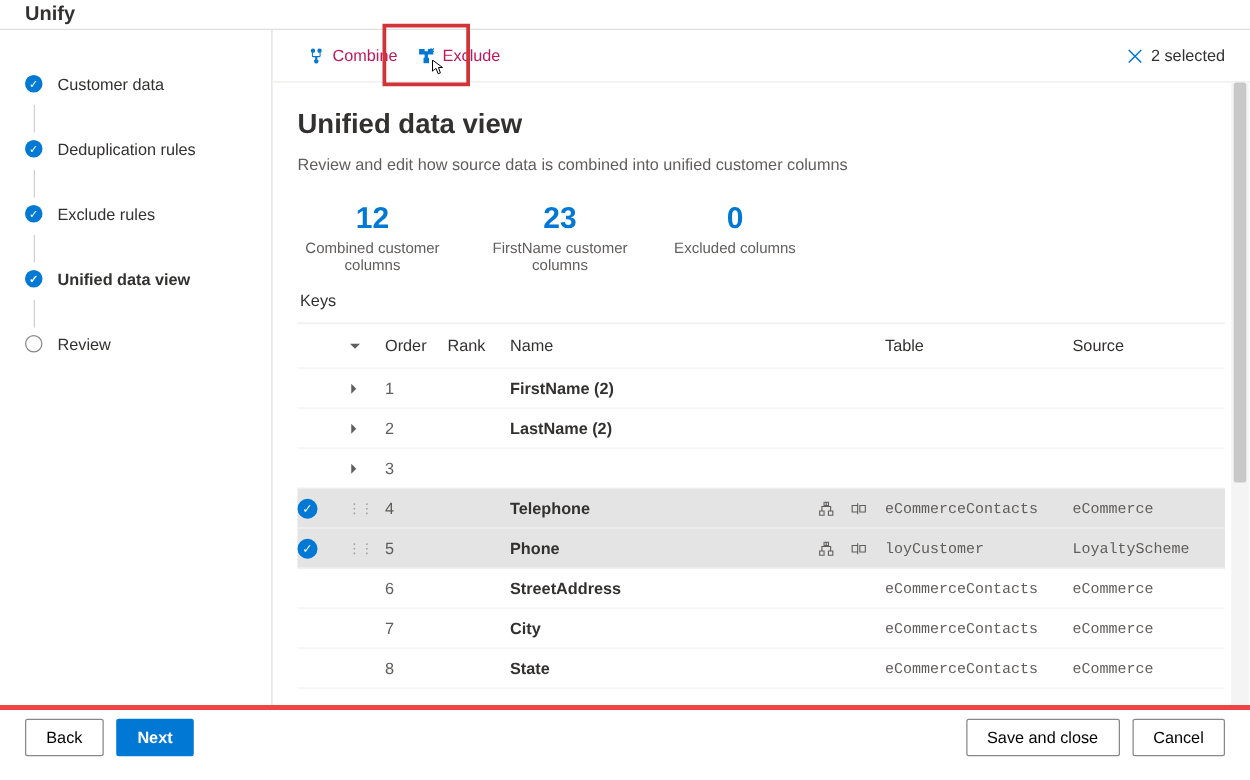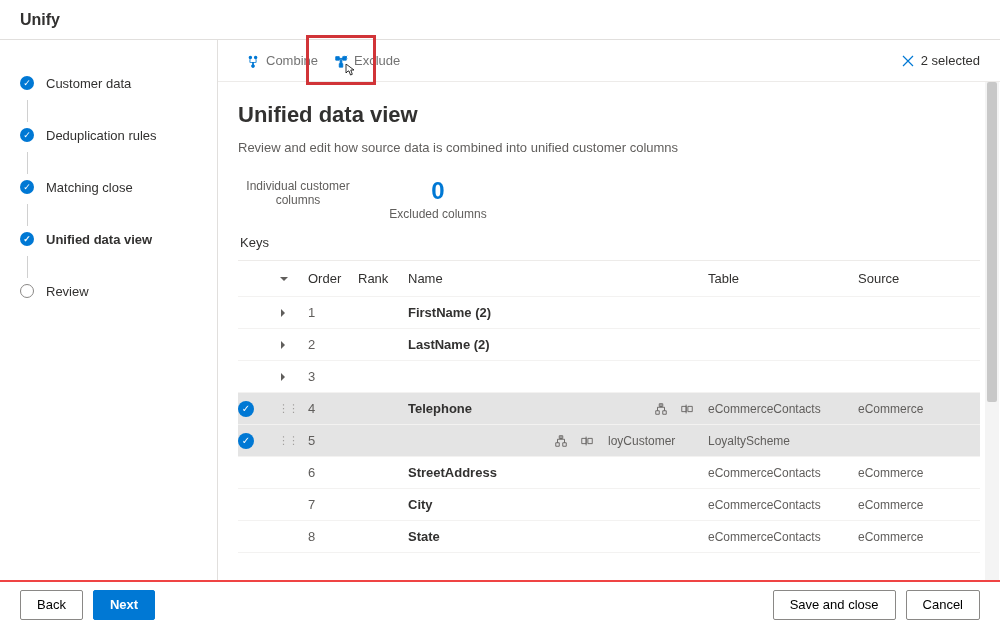--- a/index.html
+++ b/index.html
@@ -7,21 +7,21 @@
     font-family: "Segoe UI", -apple-system, sans-serif;
     font-size: 13px;
     color: #323130;
     background: #fff;
     width: 1000px;
     height: 624px;
     overflow: hidden;
     position: relative;
   }
   .header {
-    height: 40px;
+    height: 24px;
     display: flex;
     align-items: center;
     padding: 0 20px;
     border-bottom: 1px solid #e1dfdd;
     font-size: 16px;
     font-weight: 600;
   }
   .body {
     display: flex;
     height: 540px;
@@ -62,23 +62,23 @@
     position: relative;
   }
   .toolbar {
     height: 42px;
     display: flex;
     align-items: center;
     padding: 0 20px;
     border-bottom: 1px solid #edebe9;
   }
   .tool-btn {
-    display: flex; align-items: center; gap: 6px;
+    display: flex; gap: 6px;
     padding: 6px 8px; font-size: 13px; cursor: pointer;
-    color: #737373;
+    color: #be185d;
   }
   .tool-icon { color: #0078d4; display:inline-flex; }
   .highlight-box {
     position: absolute;
     border: 3px solid #d13438;
     top: -5px; left: 88px; width: 70px; height: 50px;
     pointer-events: none;
   }
   .cursor-pointer {
     position: absolute;
@@ -140,29 +140,29 @@
     display: inline-flex; align-items: center; justify-content: center;
     font-size: 10px;
   }
   .chevron {
     cursor: pointer; color: #605e5c; font-size: 11px;
     transform: rotate(0deg);
   }
   .grip { color: #a19f9d; cursor: grab; font-size: 11px; letter-spacing:-1px;}
   .name-cell { font-weight: 600; }
   .small-icon { color:#605e5c; font-size:12px; display:inline-flex;}
-  .tbl-col, .src-col { color:#605e5c; font-size:12px; }
+  .tbl-col, .src-col { color:#605e5c; font-size:12px;font-family:Liberation Mono, monospace; }
   .icons-cell { display:flex; gap:12px; justify-content:flex-end; padding-right:14px;}
   .footer {
     height: 47px;
     display: flex;
     align-items: center;
     padding: 0 20px;
     gap: 10px;
-    border-top: 2px solid #ef4444;
+    border-top: 4px solid #ef4444;
     background:#fff;
   }
   .btn {
     height: 30px; padding: 0 16px; border: 1px solid #8a8886;
     background: #fff; border-radius: 2px; font-size: 13px;
     cursor: pointer; display:inline-flex; align-items:center;
   }
   .btn.primary { background: #0078d4; color: #fff; border-color: #0078d4; font-weight:600;}
   .footer-spacer { flex:1; }
   .vscroll {
@@ -189,21 +189,21 @@
       <span>Customer data</span>
     </div>
     <div class="step-line"></div>
     <div class="step">
       <span class="step-icon step-done">✓</span>
       <span>Deduplication rules</span>
     </div>
     <div class="step-line"></div>
     <div class="step">
       <span class="step-icon step-done">✓</span>
-      <span>Matching close</span>
+      <span>Exclude rules</span>
     </div>
     <div class="step-line"></div>
     <div class="step step-active">
       <span class="step-icon step-done">✓</span>
       <span>Unified data view</span>
     </div>
     <div class="step-line"></div>
     <div class="step">
       <span class="step-icon step-pending"></span>
       <span>Review</span>
@@ -245,21 +245,26 @@
         <span>2 selected</span>
       </div>
     </div>
 
     <div class="content">
       <h1 class="page-title">Unified data view</h1>
       <p class="subtitle">Review and edit how source data is combined into unified customer columns</p>
 
       <div class="stats">
         <div class="stat">
-          <div class="stat-lbl">Individual customer columns</div>
+          <div class="stat-val">12</div>
+          <div class="stat-lbl">Combined customer columns</div>
+        </div>
+        <div class="stat">
+          <div class="stat-val">23</div>
+          <div class="stat-lbl">FirstName customer columns</div>
         </div>
         <div class="stat">
           <div class="stat-val">0</div>
           <div class="stat-lbl">Excluded columns</div>
         </div>
       </div>
 
       <div class="tabs">
         <div class="tab">Keys</div>
       </div>
@@ -340,20 +345,21 @@
               </span>
             </span>
             <span class="tbl-col">eCommerceContacts</span>
             <span class="src-col">eCommerce</span>
           </div>
           <div class="row selected">
             <span><span class="chk">✓</span></span>
             <span class="grip">⋮⋮</span>
             <span style="color: rgb(96, 94, 92);">5</span>
             <span></span>
+            <span class="name-cell">Phone</span>
             <span class="icons-cell">
               <span class="small-icon">
                 <svg width="14" height="14" viewBox="0 0 16 16">
                   <path fill="none" stroke="#605e5c" stroke-width="1" d="M8 2v4M4 10V6h8v4M2 10h4v4H2zM10 10h4v4h-4zM6 2h4v3H6z"></path>
                 </svg>
               </span>
               <span class="small-icon">
                 <svg width="14" height="14" viewBox="0 0 16 16">
                   <path fill="none" stroke="#605e5c" stroke-width="1" d="M2 5h5v6H2zM9 5h5v6H9zM7 3v10"></path>
                 </svg>

